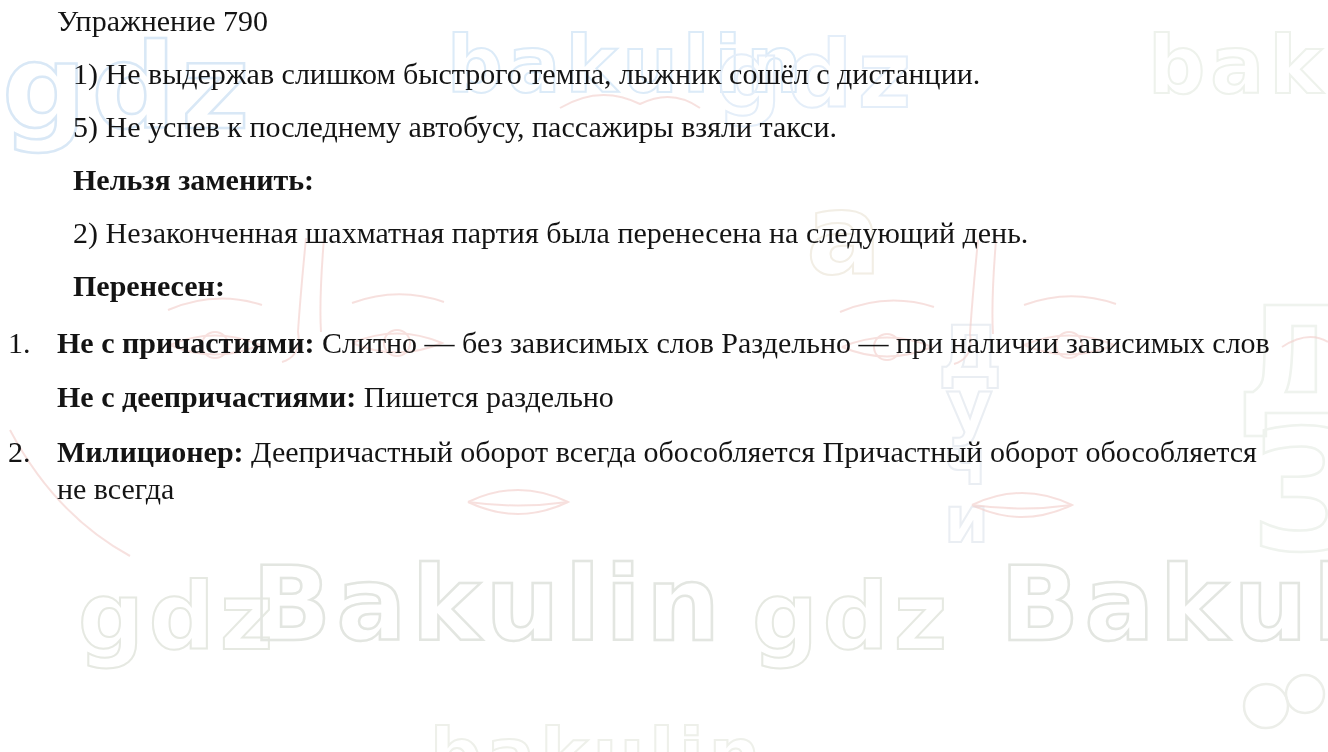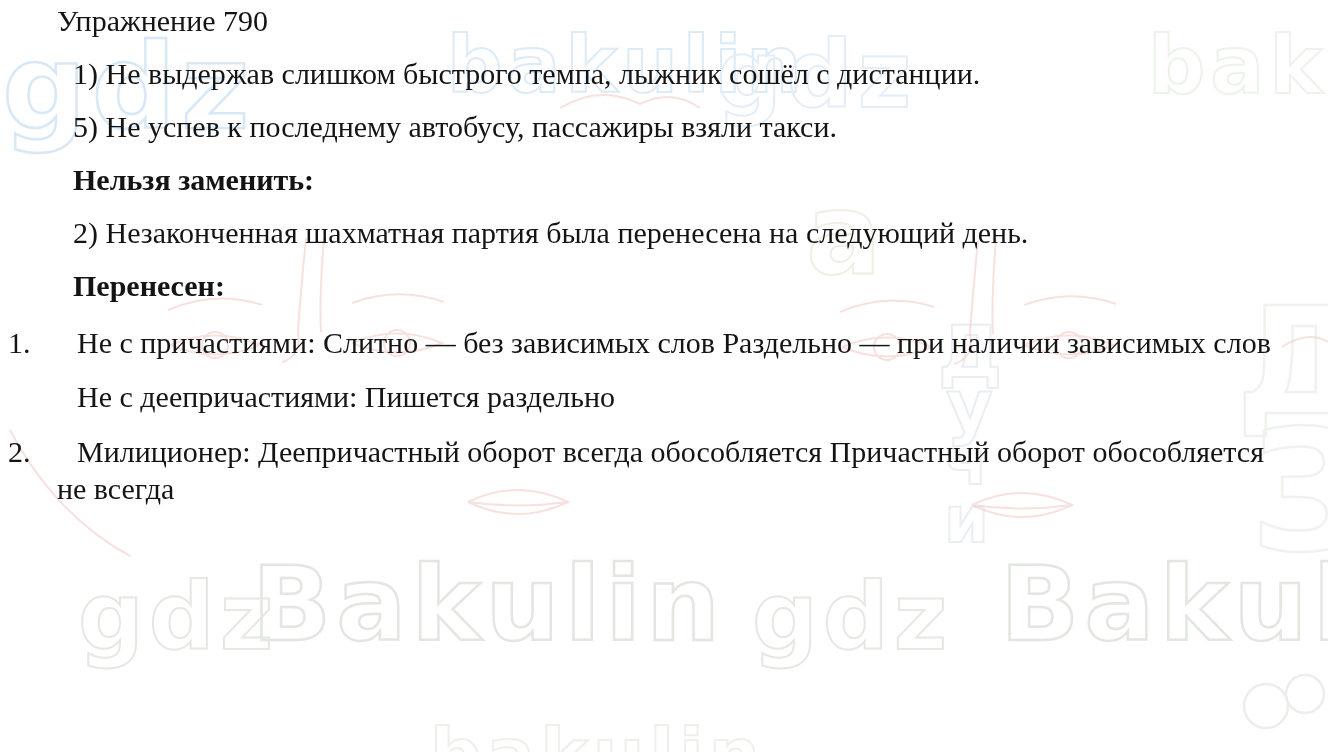--- a/index.html
+++ b/index.html
@@ -33,21 +33,21 @@
   .content p{margin:16px;}
   .nowrap{white-space:nowrap;}
   .title{margin:0;font-size:30px;font-weight:normal;}
   .sent1{margin-top:22px;} .sent3{margin-top:19px;} .sent5{margin-top:19px;}
   .head1{margin-top:15px;font-weight:bold;}
   .sent2{margin-top:0;} .sent4{margin-top:8px;}
   .head2{margin-top:24px;font-weight:bold;}
   .item{position:relative;}
   .item1{margin-top:20px;} .item-deep{margin-top:17px;} .item2{margin-top:18px;}
   .item-num{position:absolute;left:-49px;top:0;}
-  .item-lead{font-weight:normal;margin-left:20px;}
+  .item-lead{font-weight:bold;}
 
   
   .morph-line{margin-top:64px;font-size:31px;}
   .morph-word{position:relative;display:inline-block;border-bottom:2.5px solid #1d1d1d;
               padding:0 1px 2px 1px;vertical-align:baseline;}
   .marks{position:absolute;left:0;top:-23px;width:100%;height:24px;overflow:visible;}
   .marks path{fill:none;stroke:#5e8cc2;stroke-width:3.4;stroke-linecap:round;stroke-linejoin:round;}
   .end-box{display:inline-block;border:2px solid #a3a3a3;padding:15px 3px 9px 3px;
            margin:-15px 0 -9px 1px;vertical-align:baseline;line-height:normal;}
   .after{margin-right:10px;}

